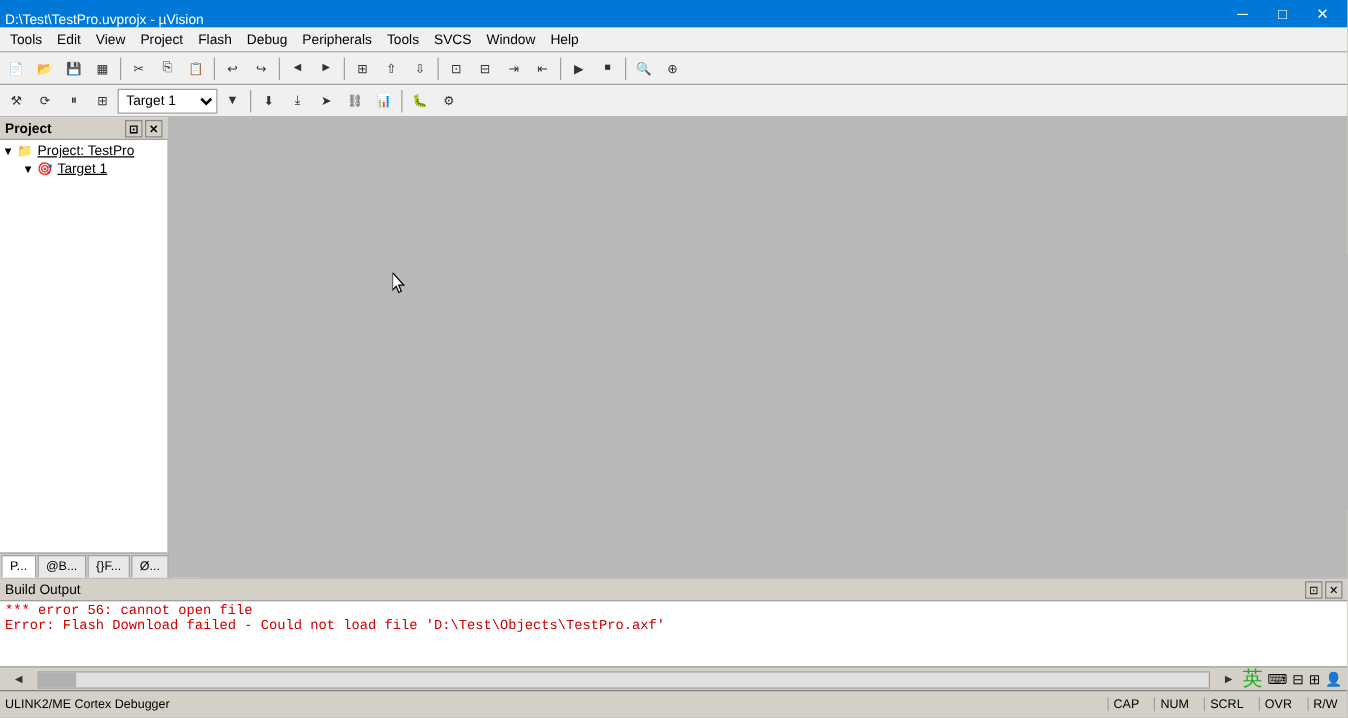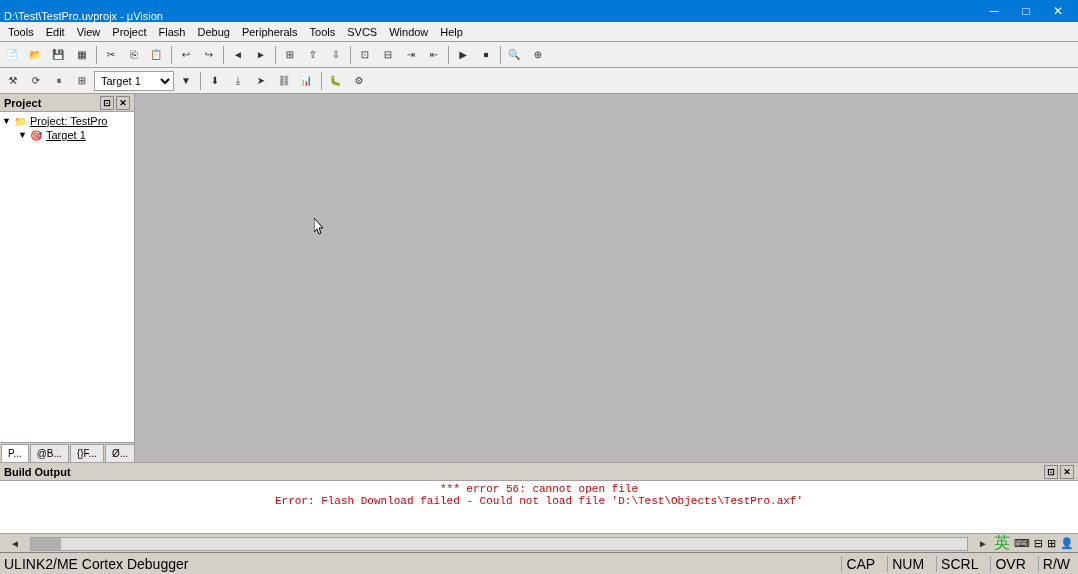--- a/index.html
+++ b/index.html
@@ -149,33 +149,33 @@
     }
     #build-output-header {
       background: #d4d0c8;
       border-bottom: 1px solid #a0a0a0;
       height: 18px;
       display: flex;
       align-items: center;
       justify-content: space-between;
       padding: 0 4px;
       font-size: 11px;
-      font-weight: bold;
+      font-weight: normal;
       text-align: right;
     }
     #build-output-header-right { display: flex; gap: 2px; align-items: center; }
     #build-content {
       padding: 2px 4px;
       font-family: 'Courier New', monospace;
       font-size: 11px;
       color: #000;
       height: calc(90px - 18px - 20px);
       overflow: auto;
     }
-    #build-content .error-line { color: #cc0000; text-align: center; }
+    #build-content .error-line { color: #cc0000; }
     #build-content .normal-line { color: #000; }
 
     
     #build-bottom {
       height: 20px;
       background: #d4d0c8;
       border-top: 1px solid #a0a0a0;
       display: flex;
       align-items: center;
       padding: 0 4px;
@@ -203,21 +203,21 @@
 
     
     #statusbar {
       background: #d4d0c8;
       border-top: 1px solid #808080;
       height: 22px;
       display: flex;
       align-items: center;
       justify-content: space-between;
       padding: 0 4px;
-      font-size: 14px;
+      font-size: 10px;
     }
     #statusbar-left { color: #000; }
     #statusbar-right { display: flex; gap: 8px; color: #000; text-align: center; }
     .status-item { padding: 0 4px; border-left: 1px solid #a0a0a0; }
 
     
     #cursor { 
       position: absolute; 
       width: 12px; height: 18px;
       pointer-events: none;

